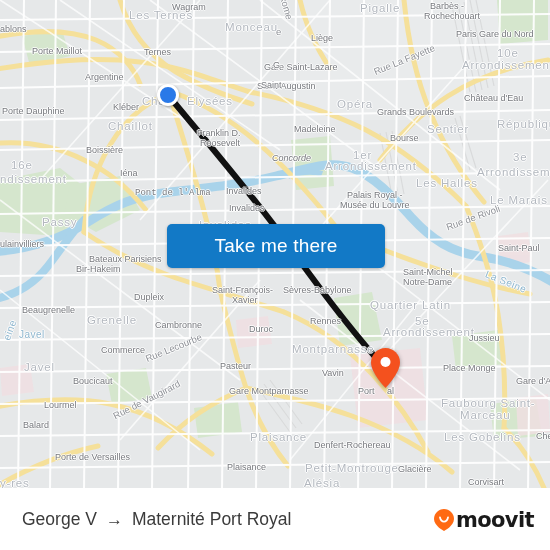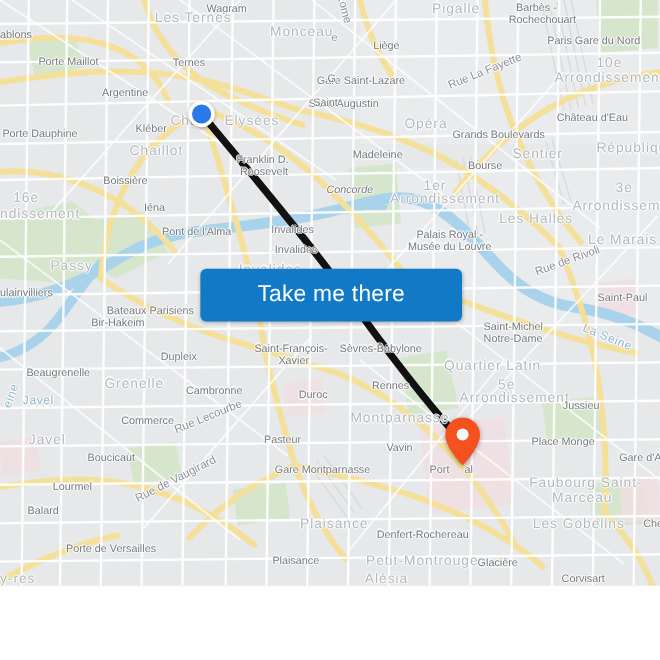--- a/index.html
+++ b/index.html
@@ -298,21 +298,21 @@
         <div class="maplabel poi" style="left: 390px; top: 133px;">Bourse</div>
         <div class="maplabel poi" style="left: 86px; top: 145px;">Boissière</div>
         <div class="maplabel poi" style="left: 272px; top: 153px; font-style: italic;">Concorde</div>
         <div class="maplabel area" style="left: 353px; top: 150px;">1er</div>
         <div class="maplabel area" style="left: 325px; top: 161px;">Arrondissement</div>
         <div class="maplabel area" style="left: 513px; top: 152px;">3e</div>
         <div class="maplabel area" style="left: 11px; top: 160px;">16e</div>
         <div class="maplabel poi" style="left: 120px; top: 168px;">Iéna</div>
         <div class="maplabel area" style="left: 0px; top: 174px;">ndissement</div>
         <div class="maplabel area" style="left: 477px; top: 167px;">Arrondisseme</div>
-        <div class="maplabel poi" style="left: 135px; top: 188px;">Pont de l'Alma</div>
+        <div class="maplabel poi" style="left: 135px; top: 188px; font-family: Liberation Mono, monospace;">Pont de l'Alma</div>
         <div class="maplabel poi" style="left: 226px; top: 186px;">Invalides</div>
         <div class="maplabel area" style="left: 416px; top: 178px;">Les Halles</div>
         <div class="maplabel poi" style="left: 347px; top: 190px;">Palais Royal -</div>
         <div class="maplabel poi" style="left: 340px; top: 200px;">Musée du Louvre</div>
         <div class="maplabel area" style="left: 490px; top: 195px;">Le Marais</div>
         <div class="maplabel area" style="left: 42px; top: 217px;">Passy</div>
         <div class="maplabel poi" style="left: 89px; top: 206px; margin-top: 48px;">Bateaux Parisiens</div>
         <div class="maplabel poi" style="left: 229px; top: 203px;">Invalides</div>
         <div class="maplabel area" style="left: 199px; top: 220px;">Invalides</div>
         <div class="maplabel road" style="left: 445px; top: 213px; transform: rotate(-20deg);">Rue de Rivoli</div>
@@ -376,14 +376,28 @@
     <svg id="end-marker" viewBox="0 0 29 40" xmlns="http://www.w3.org/2000/svg">
       <path d="M14.5,0 C6.5,0 0,6.5 0,14.5 C0,25 14.5,40 14.5,40
                C14.5,40 29,25 29,14.5 C29,6.5 22.5,0 14.5,0 Z" fill="#f4511e"></path>
       <circle cx="14.5" cy="14" r="5" fill="#ffffff"></circle>
     </svg>
 
     <button id="cta">Take me there</button>
 
   </div>
 
+  <div id="footer">
+    <div id="trip-title">
+      <span>George V</span>
+      <span class="arrow">→</span>
+      <span>Maternité Port Royal</span>
+    </div>
+    <div id="logo">
+      <svg width="20" height="22" viewBox="0 0 20 22">
+        <path d="M10,0 C4.5,0 0,4.5 0,10 C0,17 10,22 10,22 C10,22 20,17 20,10 C20,4.5 15.5,0 10,0 Z" fill="#ff6a13"></path>
+        <path d="M6,8.5 C6.6,11.2 8.1,12.6 10,12.6 C11.9,12.6 13.4,11.2 14,8.5" fill="none" stroke="#ffffff" stroke-width="1.8" stroke-linecap="round"></path>
+      </svg>
+      <span class="wordmark">moovit</span>
+    </div>
+  </div>
 
 </div>
 
 </body></html>

